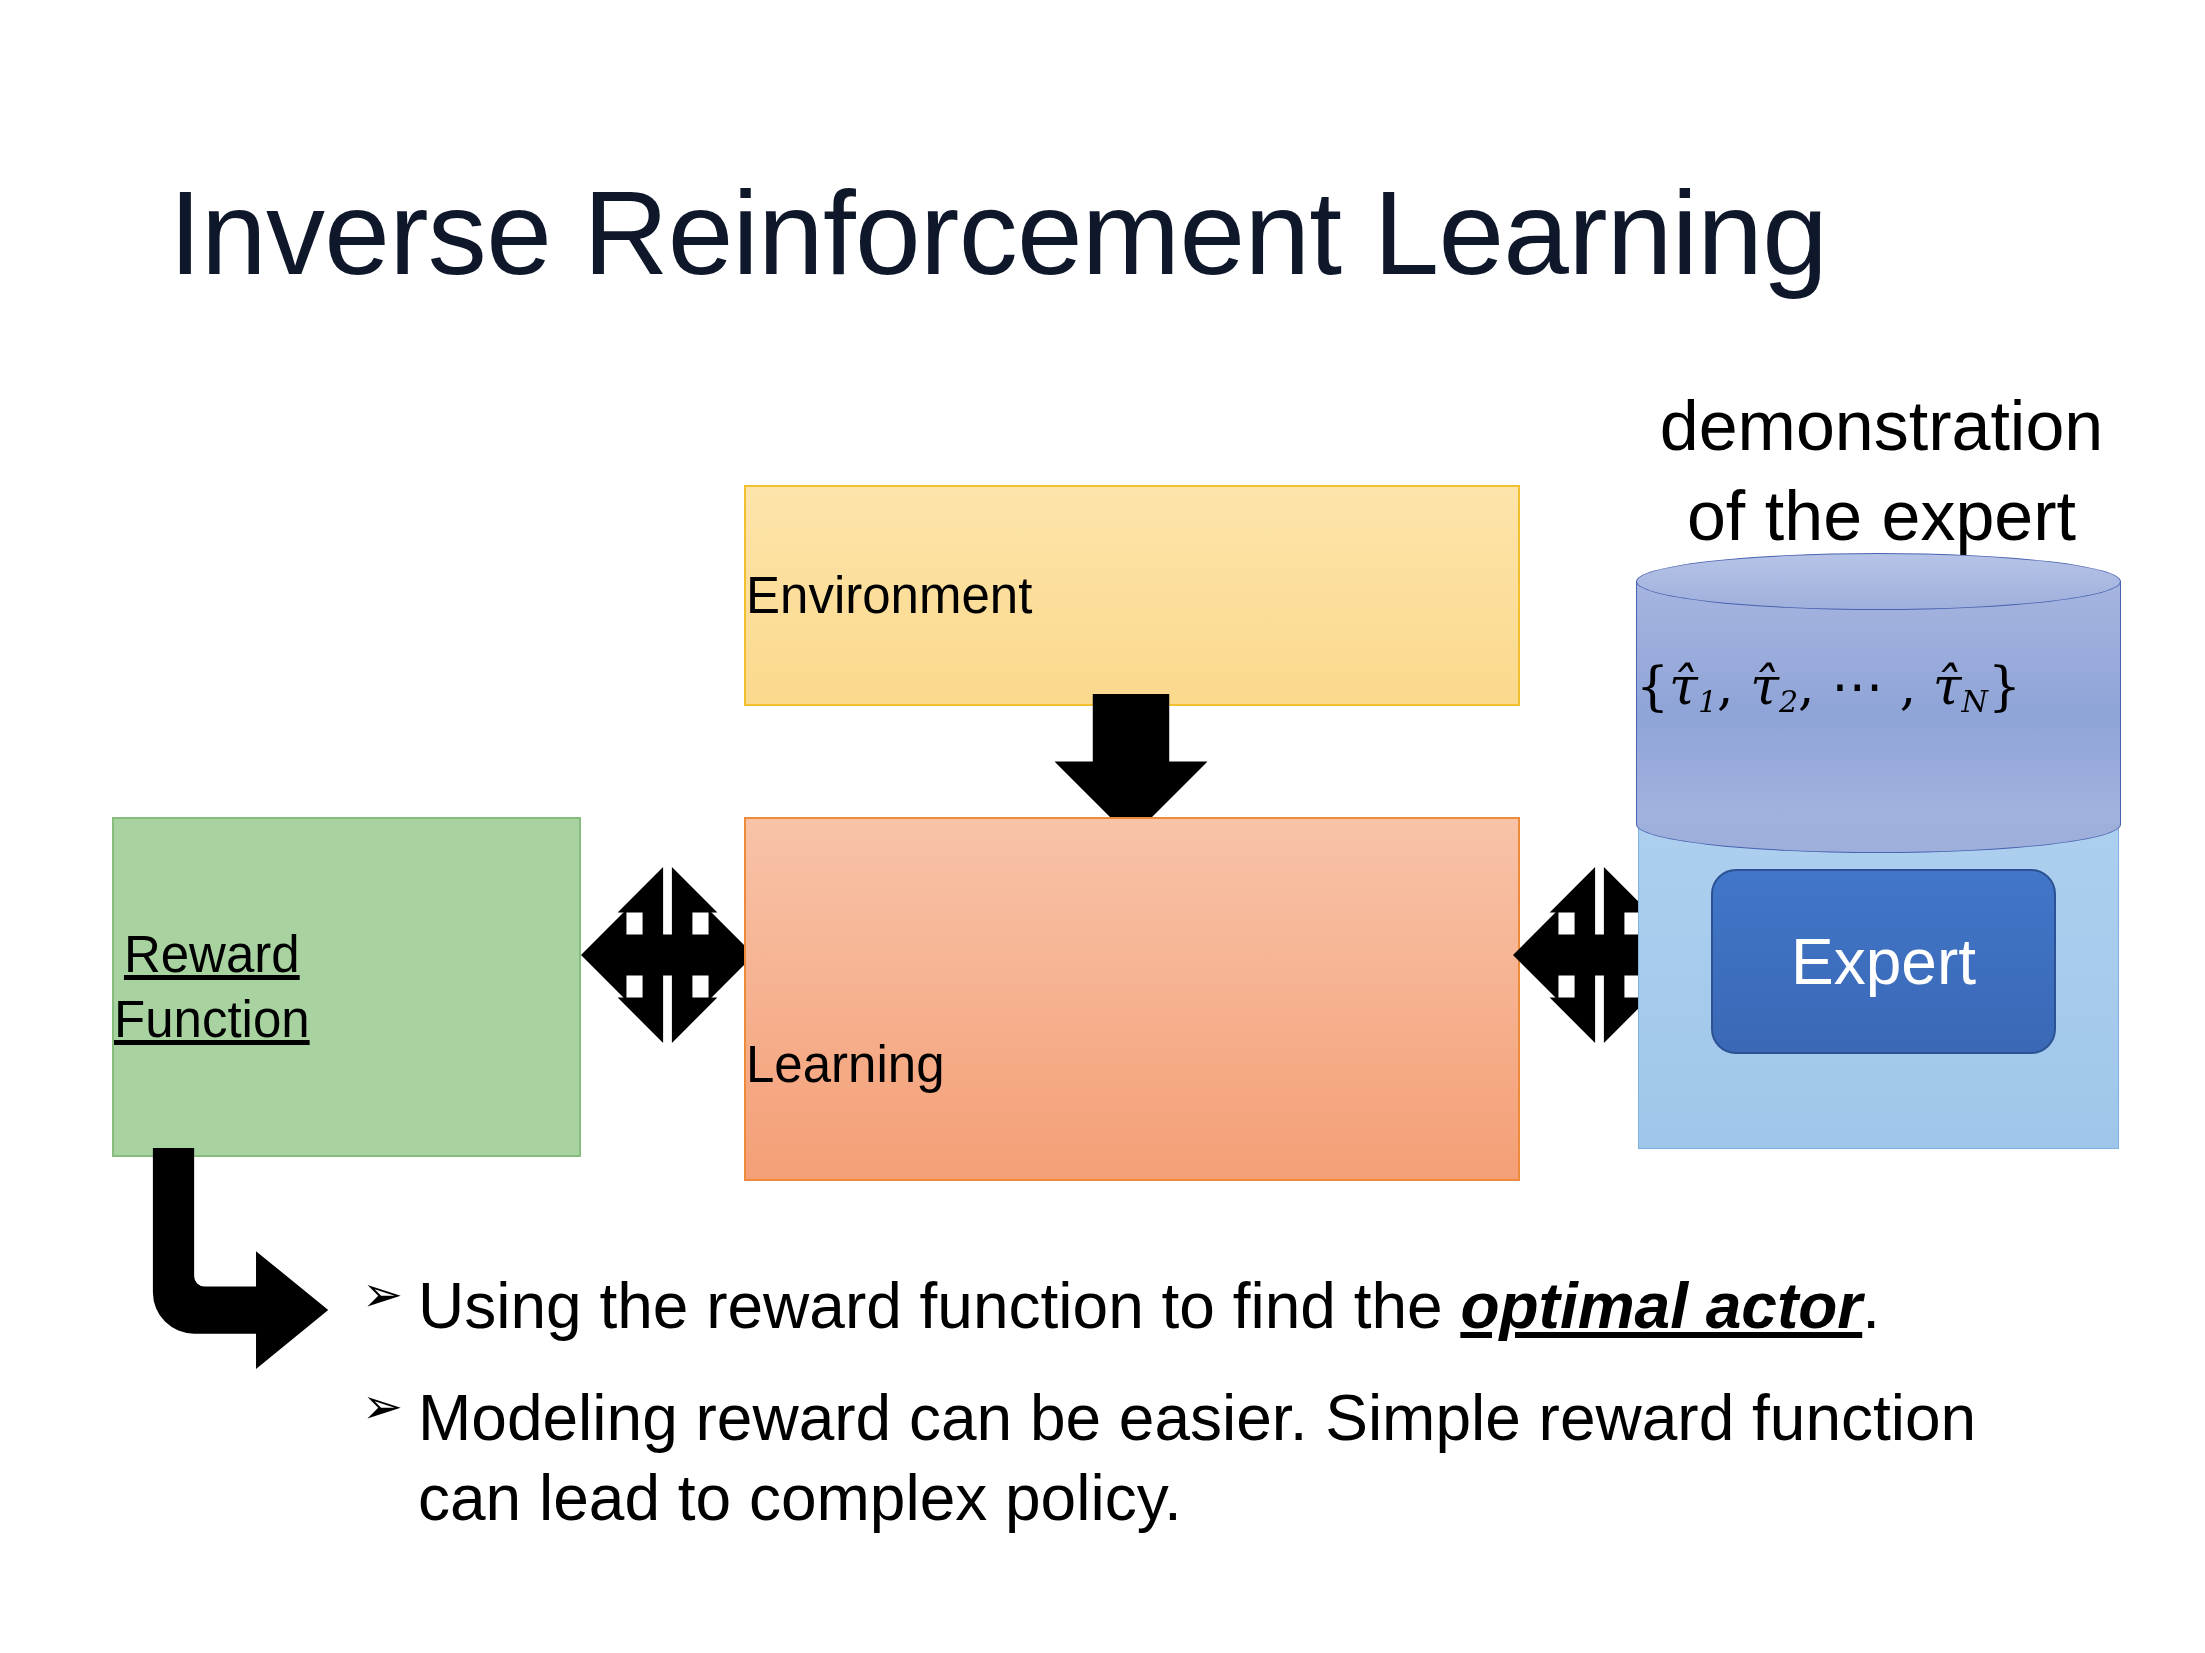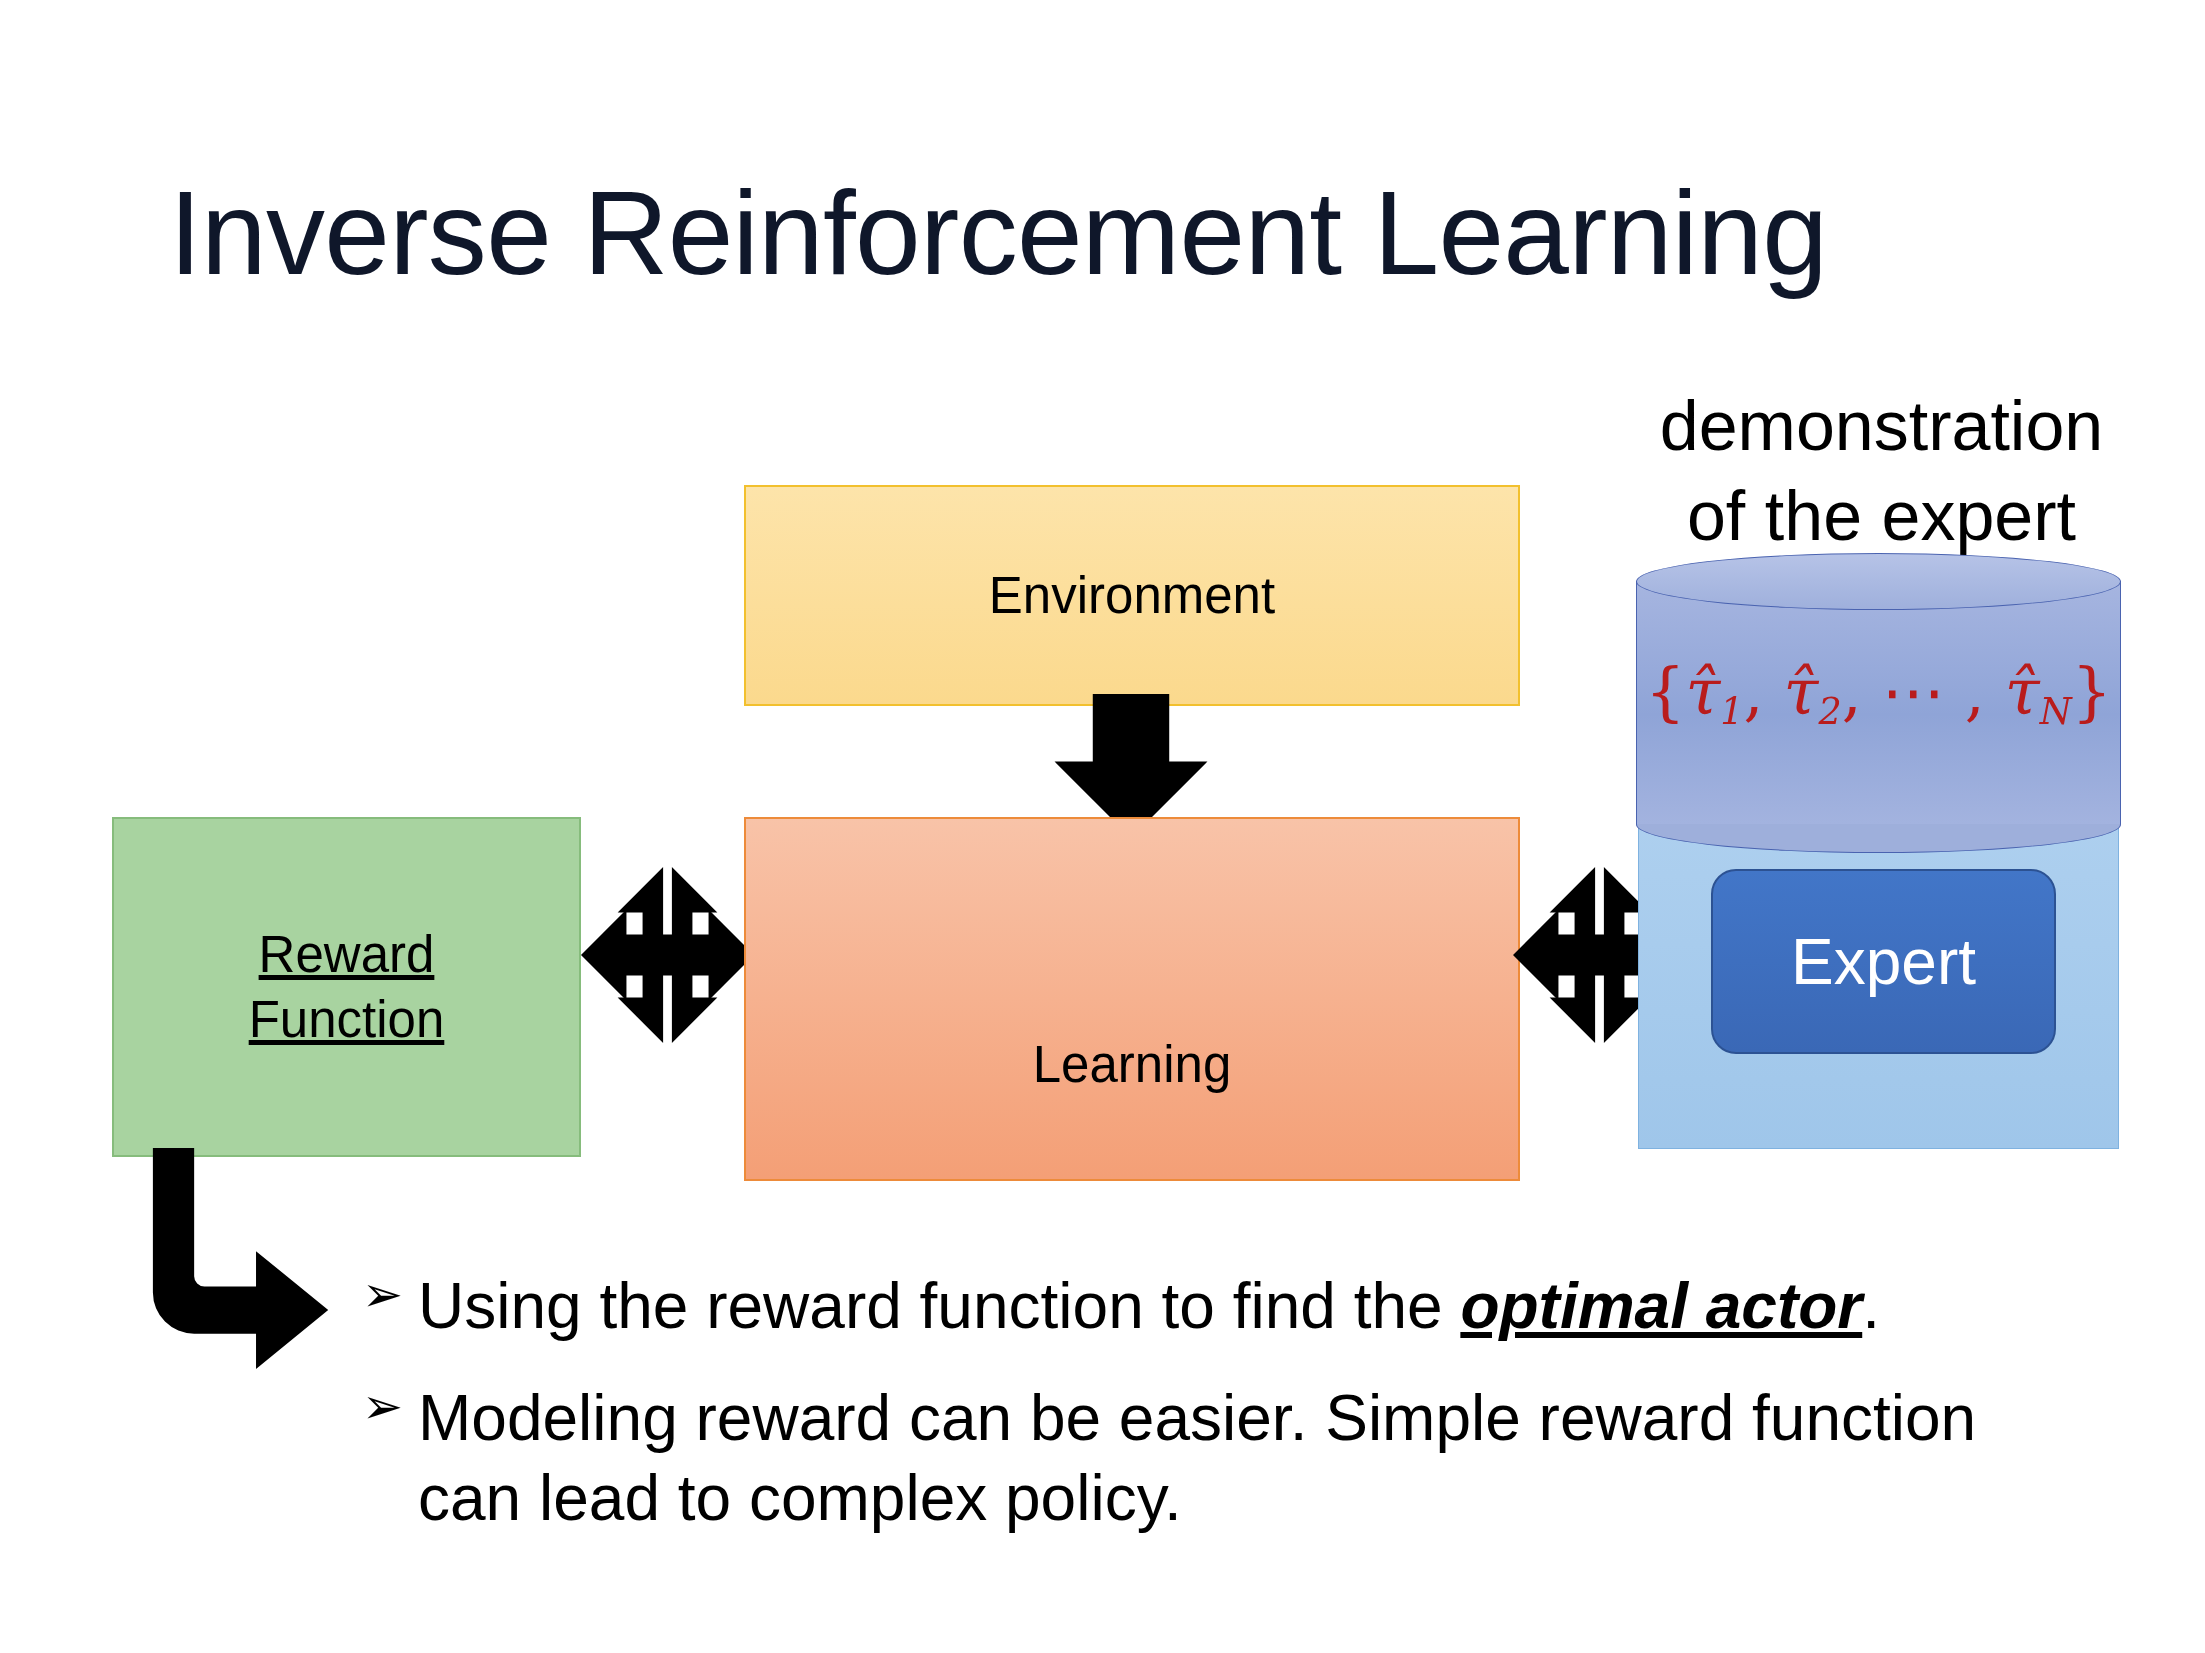--- a/index.html
+++ b/index.html
@@ -29,21 +29,20 @@
     line-height: 1.1;
     white-space: nowrap;
     color: #0f172a;
   }
 
   
   .proc-box {
     position: absolute;
     display: flex;
     align-items: center;
-    justify-content: center;
     text-align: center;
     font-size: 51px;
     line-height: 1.28;
     color: #000000;
     box-sizing: border-box;
   }
 
   #env-box {
     left: 744px;
     top: 485px;
@@ -152,24 +151,23 @@
     border-radius: 50%;
     background: #9EAFDB;
     border: 1.5px solid #4A63B0;
     box-sizing: border-box;
   }
   #cyl-label {
     position: absolute;
     left: 0;
     top: 103px;
     width: 485px;
-    text-align: center;
     font-family: "DejaVu Serif", serif;
-    font-size: 63px;
-    color: #b91c1c;
+    font-size: 52px;
+    color: #000000;
     white-space: nowrap;
   }
   #cyl-label .mv {
     font-style: italic;
   }
   #cyl-label sub {
     font-size: 0.58em;
     font-style: italic;
     vertical-align: -0.28em;
   }

